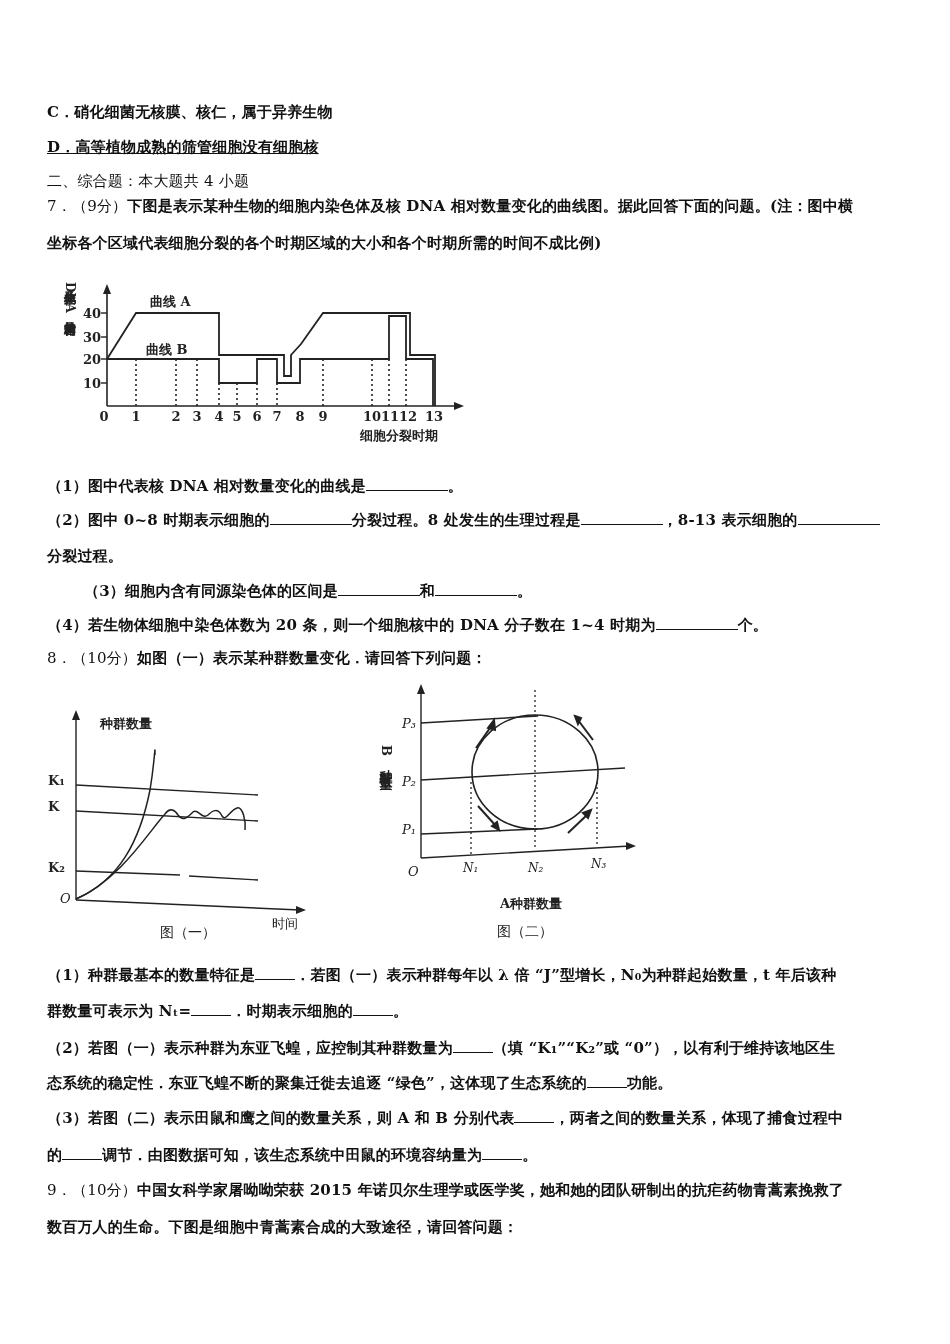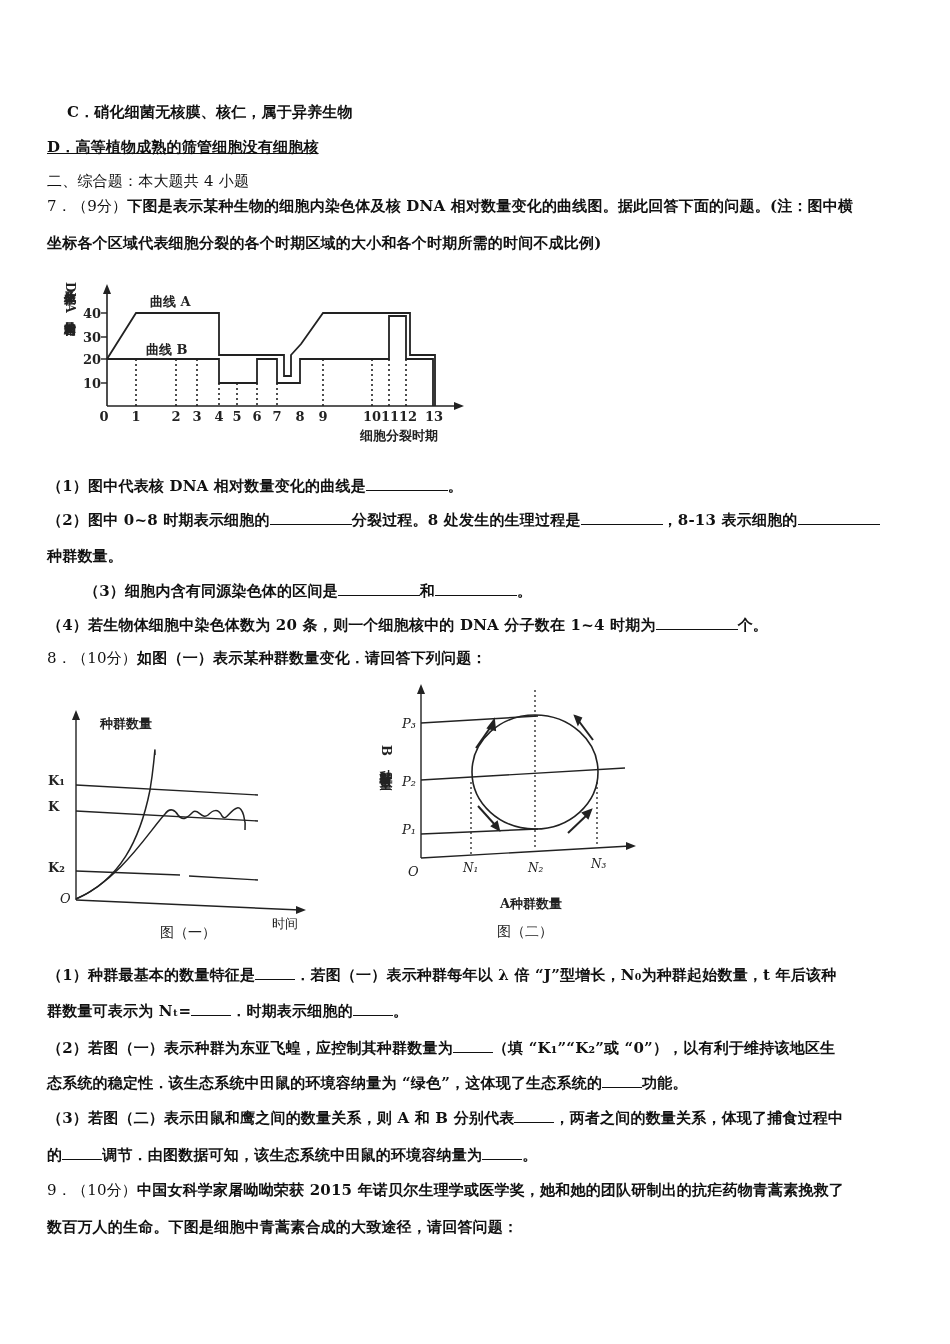--- a/index.html
+++ b/index.html
@@ -8,21 +8,21 @@
   .line { position: absolute; left: 47px; font-size: 15px; line-height: 20px; white-space: nowrap; font-weight: bold; letter-spacing: 0.2px; }
   .line.normal { font-weight: normal; }
   .num { font-weight: normal; }
   .blank { display: inline-block; border-bottom: 1.3px solid #111; height: 14px; vertical-align: baseline; }
   .fig { position: absolute; }
   svg text { font-family: "DejaVu Serif", "Liberation Serif", serif; fill: #222; }
 </style>
 </head>
 <body>
 
-<div class="line" style="top:102px;margin-left:20px;">C．硝化细菌无核膜、核仁，属于异养生物</div>
+<div class="line" style="top:102px;">C．硝化细菌无核膜、核仁，属于异养生物</div>
 <div class="line" style="top:137px;text-decoration:underline;">D．高等植物成熟的筛管细胞没有细胞核</div>
 
 <div class="line normal" style="top:171px;">二、综合题：本大题共 4 小题</div>
 
 <div class="line" style="top:196px;">
   <span class="num">7．</span><span class="num">（9分）</span><span>下图是表示某种生物的细胞内染色体及核 DNA 相对数量变化的曲线图。据此回答下面的问题。(注：图中横</span>
 </div>
 <div class="line" style="top:233px;">坐标各个区域代表细胞分裂的各个时期区域的大小和各个时期所需的时间不成比例)</div>
 
 <svg class="fig" style="left:55px; top:272px;" width="420" height="175" viewBox="55 272 420 175">
@@ -84,21 +84,21 @@
   <text x="150" y="306" font-size="13" font-weight="bold">曲线 A</text>
   <text x="146" y="354" font-size="13" font-weight="bold">曲线 B</text>
 </svg>
 
 <div class="line" style="top:476px;">
   <span>（1）图中代表核 DNA 相对数量变化的曲线是</span><span class="blank" style="width:82px;"></span><span>。</span>
 </div>
 <div class="line" style="top:510px;">
   <span>（2）图中 0~8 时期表示细胞的</span><span class="blank" style="width:82px;"></span><span>分裂过程。8 处发生的生理过程是</span><span class="blank" style="width:82px;"></span><span>，8-13 表示细胞的</span><span class="blank" style="width:82px;"></span>
 </div>
-<div class="line" style="top:546px;">种群数量。</div>
+<div class="line" style="top:546px;">分裂过程。</div>
 <div class="line" style="top:581px;margin-left:37px;">
   <span>（3）细胞内含有同源染色体的区间是</span><span class="blank" style="width:82px;"></span><span>和</span><span class="blank" style="width:82px;"></span><span>。</span>
 </div>
 <div class="line" style="top:615px;">
   <span>（4）若生物体细胞中染色体数为 20 条，则一个细胞核中的 DNA 分子数在 1~4 时期为</span><span class="blank" style="width:82px;"></span><span>个。</span>
 </div>
 
 <div class="line" style="top:648px;">
   <span class="num">8．</span><span class="num">（10分）</span><span>如图（一）表示某种群数量变化．请回答下列问题：</span>
 </div>
@@ -171,21 +171,21 @@
 <div class="line" style="top:965px;">
   <span>（1）种群最基本的数量特征是</span><span class="blank" style="width:40px;"></span><span>．若图（一）表示种群每年以 λ 倍 “J”型增长，N₀为种群起始数量，t 年后该种</span>
 </div>
 <div class="line" style="top:1001px;">
   <span>群数量可表示为 Nₜ=</span><span class="blank" style="width:40px;"></span><span>．时期表示细胞的</span><span class="blank" style="width:40px;"></span><span>。</span>
 </div>
 <div class="line" style="top:1038px;">
   <span>（2）若图（一）表示种群为东亚飞蝗，应控制其种群数量为</span><span class="blank" style="width:40px;"></span><span>（填 “K₁”“K₂”或 “0”），以有利于维持该地区生</span>
 </div>
 <div class="line" style="top:1073px;">
-  <span>态系统的稳定性．该生态系统中田鼠的环境容纳量为 “绿色”，这体现了生态系统的</span><span class="blank" style="width:40px;"></span><span>功能。</span>
+  <span>态系统的稳定性．东亚飞蝗不断的聚集迁徙去追逐 “绿色”，这体现了生态系统的</span><span class="blank" style="width:40px;"></span><span>功能。</span>
 </div>
 <div class="line" style="top:1108px;">
   <span>（3）若图（二）表示田鼠和鹰之间的数量关系，则 A 和 B 分别代表</span><span class="blank" style="width:40px;"></span><span>，两者之间的数量关系，体现了捕食过程中</span>
 </div>
 <div class="line" style="top:1145px;">
   <span>的</span><span class="blank" style="width:40px;"></span><span>调节．由图数据可知，该生态系统中田鼠的环境容纳量为</span><span class="blank" style="width:40px;"></span><span>。</span>
 </div>
 
 <div class="line" style="top:1180px;">
   <span class="num">9．</span><span class="num">（10分）</span><span>中国女科学家屠呦呦荣获 2015 年诺贝尔生理学或医学奖，她和她的团队研制出的抗疟药物青蒿素挽救了</span>

